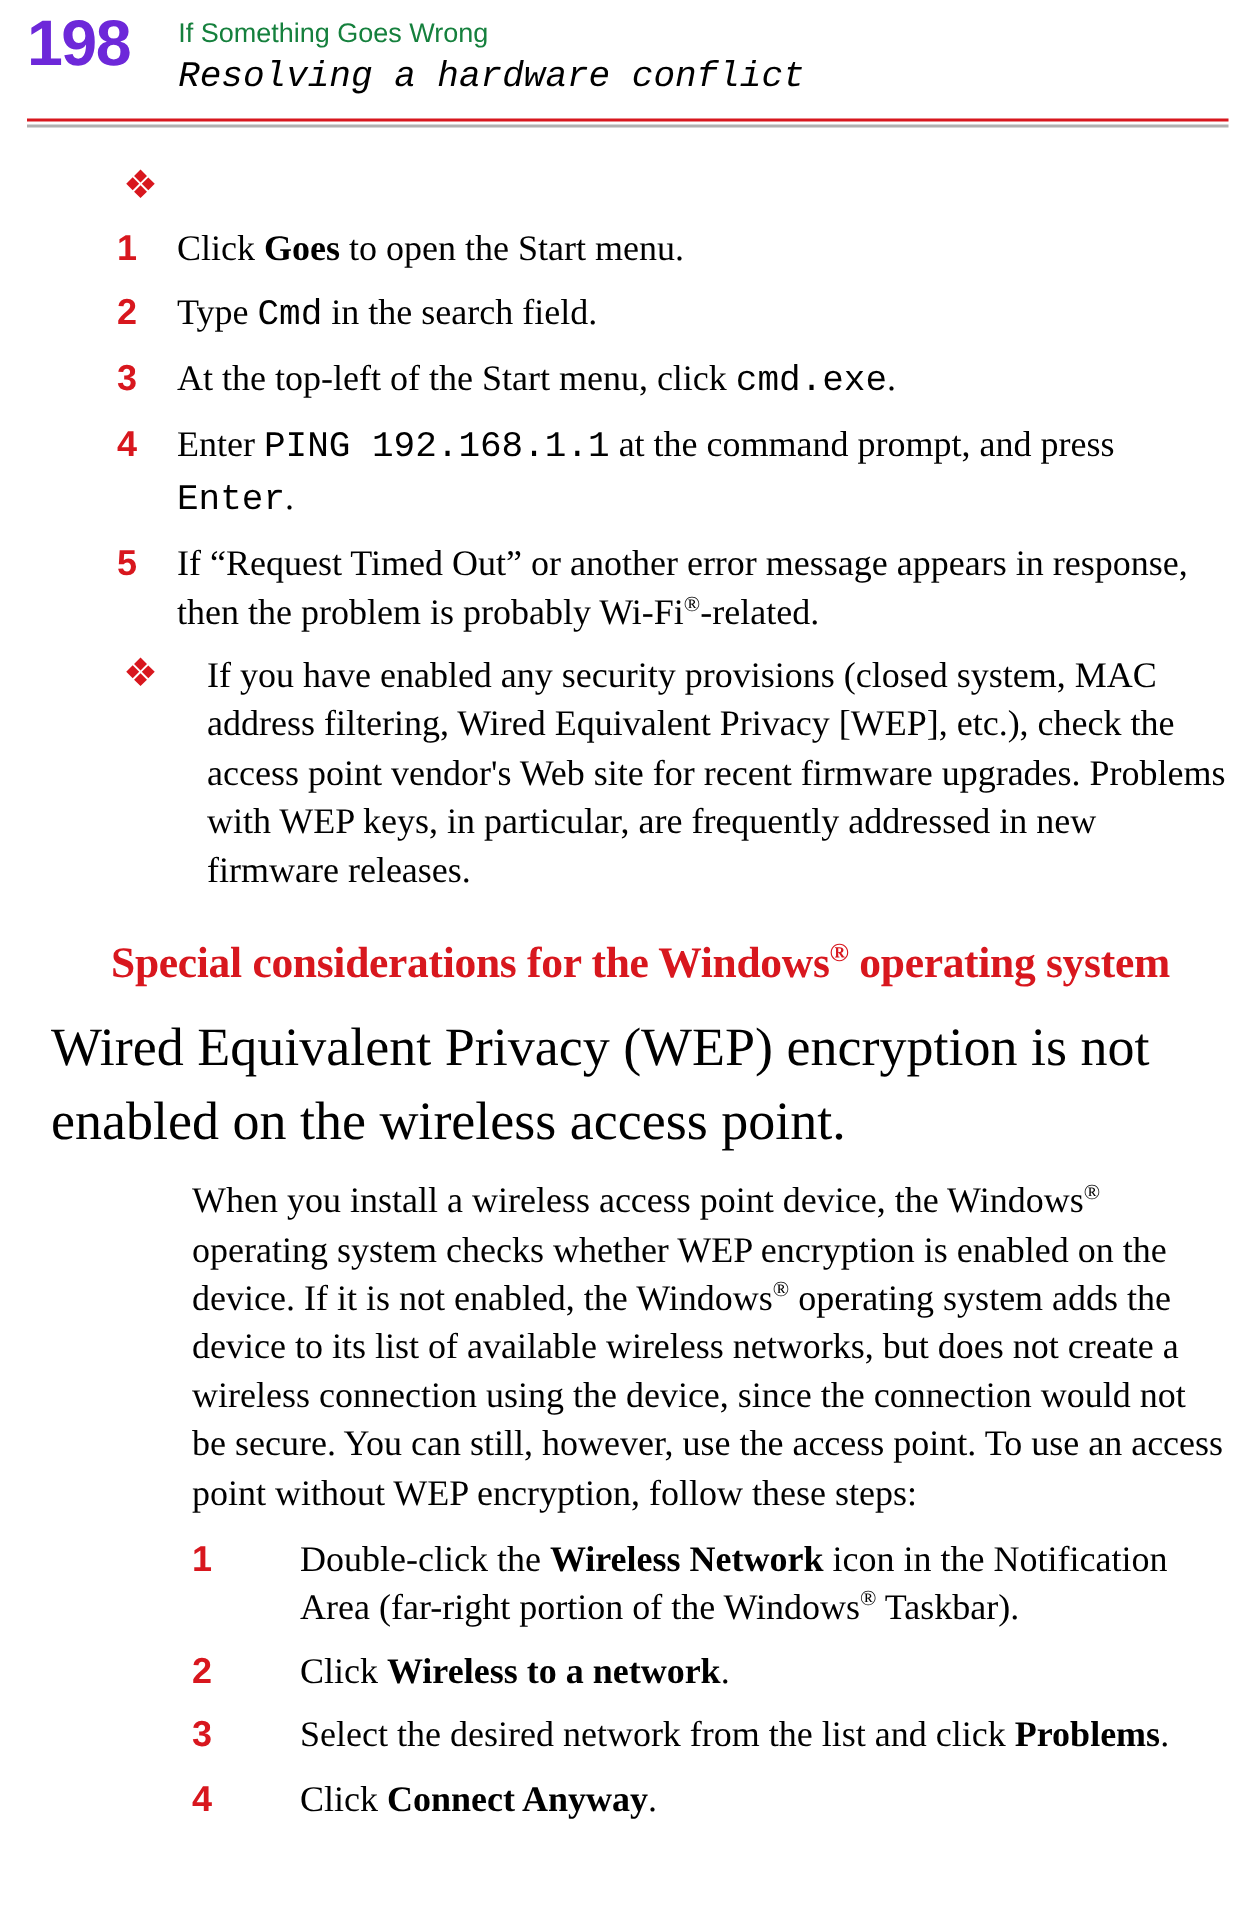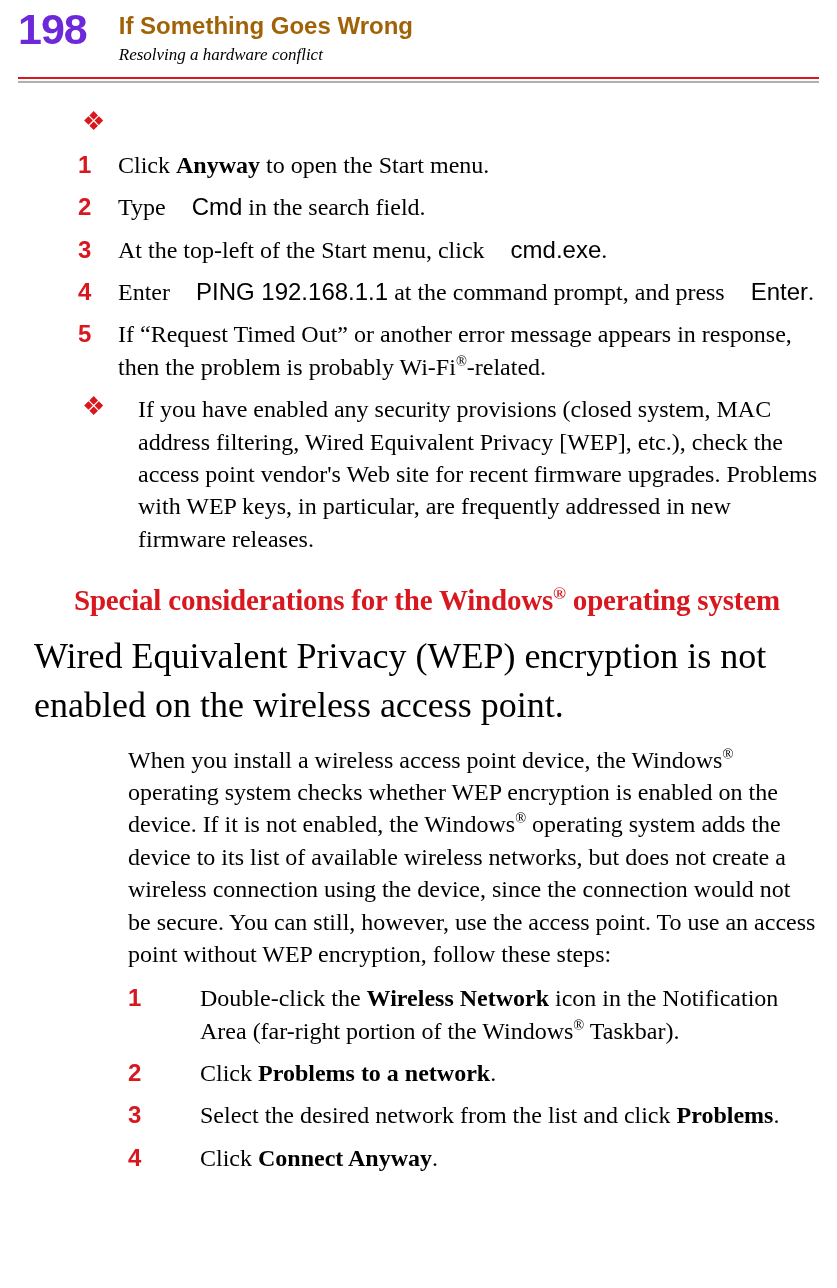--- a/index.html
+++ b/index.html
@@ -27,31 +27,31 @@
     color: #6d28d9;
     letter-spacing: -1px;
     margin-right: 32px;
     line-height: 1;
   }
   .header-text {
     padding-top: 2px;
   }
   .chapter-title {
     font-family: Arial, Helvetica, sans-serif;
-    font-weight: 700;
-    font-size: 24px;
+    font-weight: 400;
+    font-size: 18px;
     font-stretch: condensed;
     letter-spacing: 0px;
-    color: #a16207;
+    color: #15803d;
     margin-bottom: 2px;
   }
   .chapter-sub {
-    font-family: Liberation Serif, serif;
+    font-family: Liberation Mono, monospace;
     font-style: italic;
-    font-size: 17px;
+    font-size: 24px;
     color: #000;
   }
   .red-rule {
     border: none;
     border-top: 2px solid #d8171e;
     margin: 0 18px 0 18px;
   }
   .gray-rule {
     border: none;
     border-top: 2px solid #b0b0b0;
@@ -120,24 +120,23 @@
     flex: 0 0 40px;
   }
   .num-item-2 .num-text {
     flex: 1;
     margin-left: 32px;
   }
   .sub-para {
     margin: 0 0 10px 150px;
   }
   .mono {
-    font-family: Liberation Sans, sans-serif;
+    font-family: Liberation Mono, monospace;
     font-stretch: condensed;
     letter-spacing: 0px;
-    margin-left: 20px;
   }
   .sup {
     vertical-align: super;
     font-size: 0.6em;
   }
   b { font-weight: bold; }
 </style>
 </head>
 <body>
 
@@ -154,21 +153,21 @@
 </div>
 
 <div class="content">
 
   <div class="bullet-block">
     <div class="bullet-icon">❖</div>
   </div>
   <div class="num-list">
     <div class="num-item">
       <div class="num-marker">1</div>
-      <div class="num-text">Click <b>Anyway</b> to open the Start menu.</div>
+      <div class="num-text">Click <b>Goes</b> to open the Start menu.</div>
     </div>
     <div class="num-item">
       <div class="num-marker">2</div>
       <div class="num-text">Type <span class="mono">Cmd</span> in the search field.</div>
     </div>
     <div class="num-item">
       <div class="num-marker">3</div>
       <div class="num-text">At the top-left of the Start menu, click <span class="mono">cmd.exe</span>.</div>
     </div>
     <div class="num-item">
@@ -192,21 +191,21 @@
 
   <div class="body-para">When you install a wireless access point device, the Windows<span class="sup">®</span> operating system checks whether WEP encryption is enabled on the device. If it is not enabled, the Windows<span class="sup">®</span> operating system adds the device to its list of available wireless networks, but does not create a wireless connection using the device, since the connection would not be secure. You can still, however, use the access point. To use an access point without WEP encryption, follow these steps:</div>
 
   <div class="num-list-2">
     <div class="num-item-2">
       <div class="num-marker">1</div>
       <div class="num-text">Double-click the <b>Wireless Network</b> icon in the Notification Area (far-right portion of the Windows<span class="sup">®</span> Taskbar).</div>
     </div>
     <div class="num-item-2">
       <div class="num-marker">2</div>
-      <div class="num-text">Click <b>Problems to a network</b>.</div>
+      <div class="num-text">Click <b>Wireless to a network</b>.</div>
     </div>
     <div class="num-item-2">
       <div class="num-marker">3</div>
       <div class="num-text">Select the desired network from the list and click <b>Problems</b>.</div>
     </div>
     <div class="num-item-2">
       <div class="num-marker">4</div>
       <div class="num-text">Click <b>Connect Anyway</b>.</div>
     </div>
 

